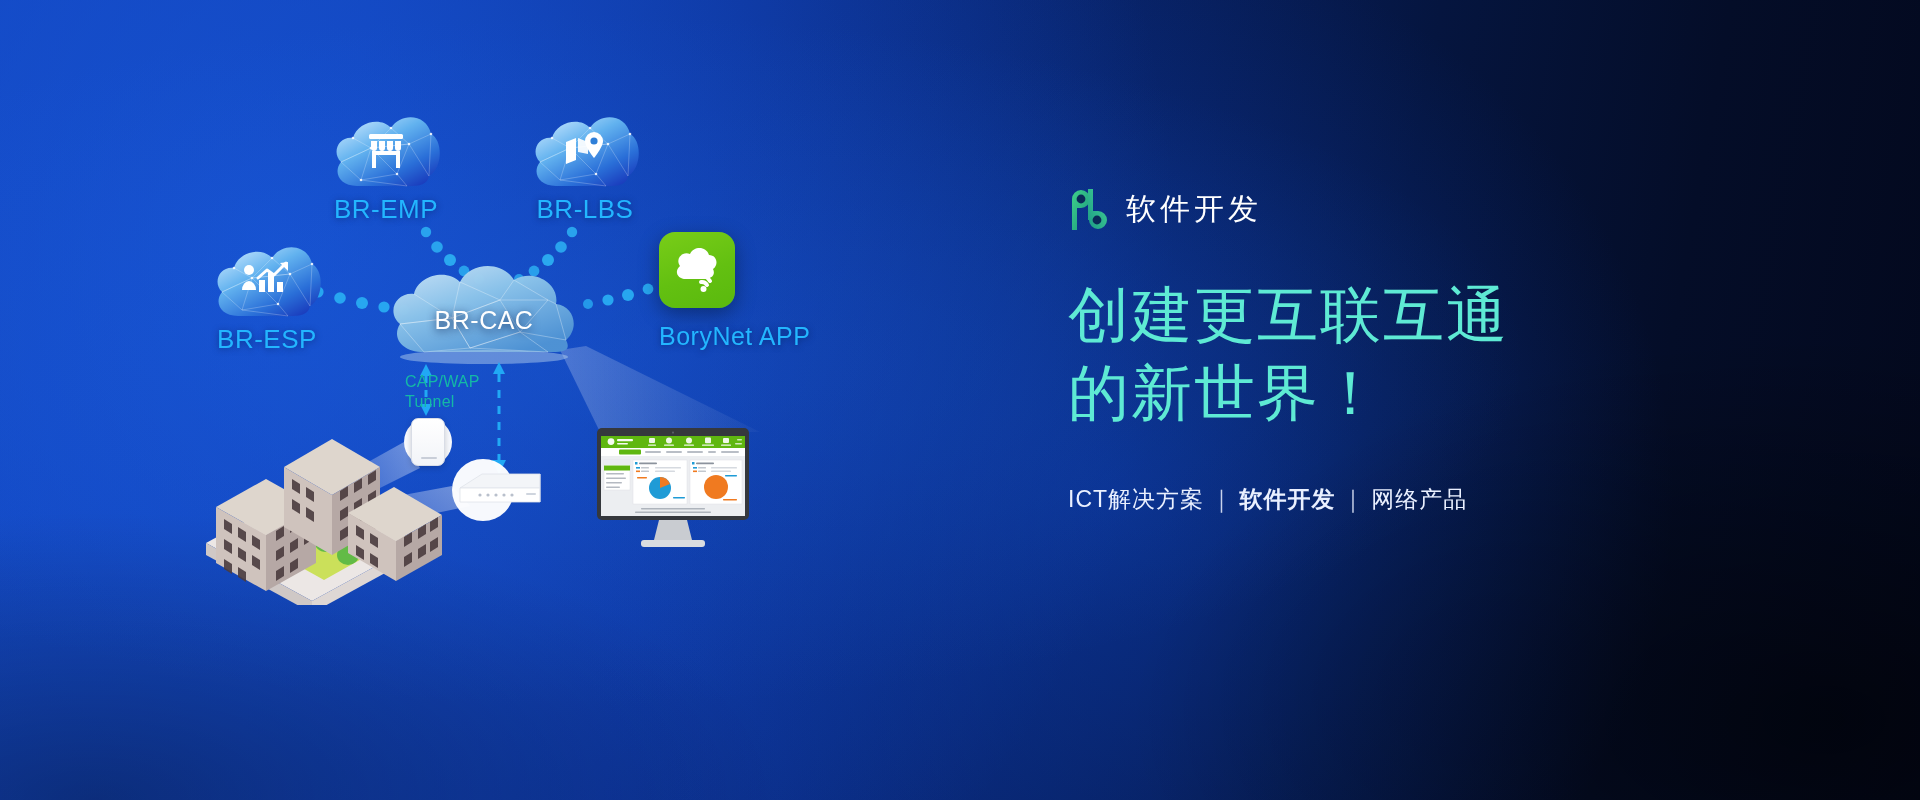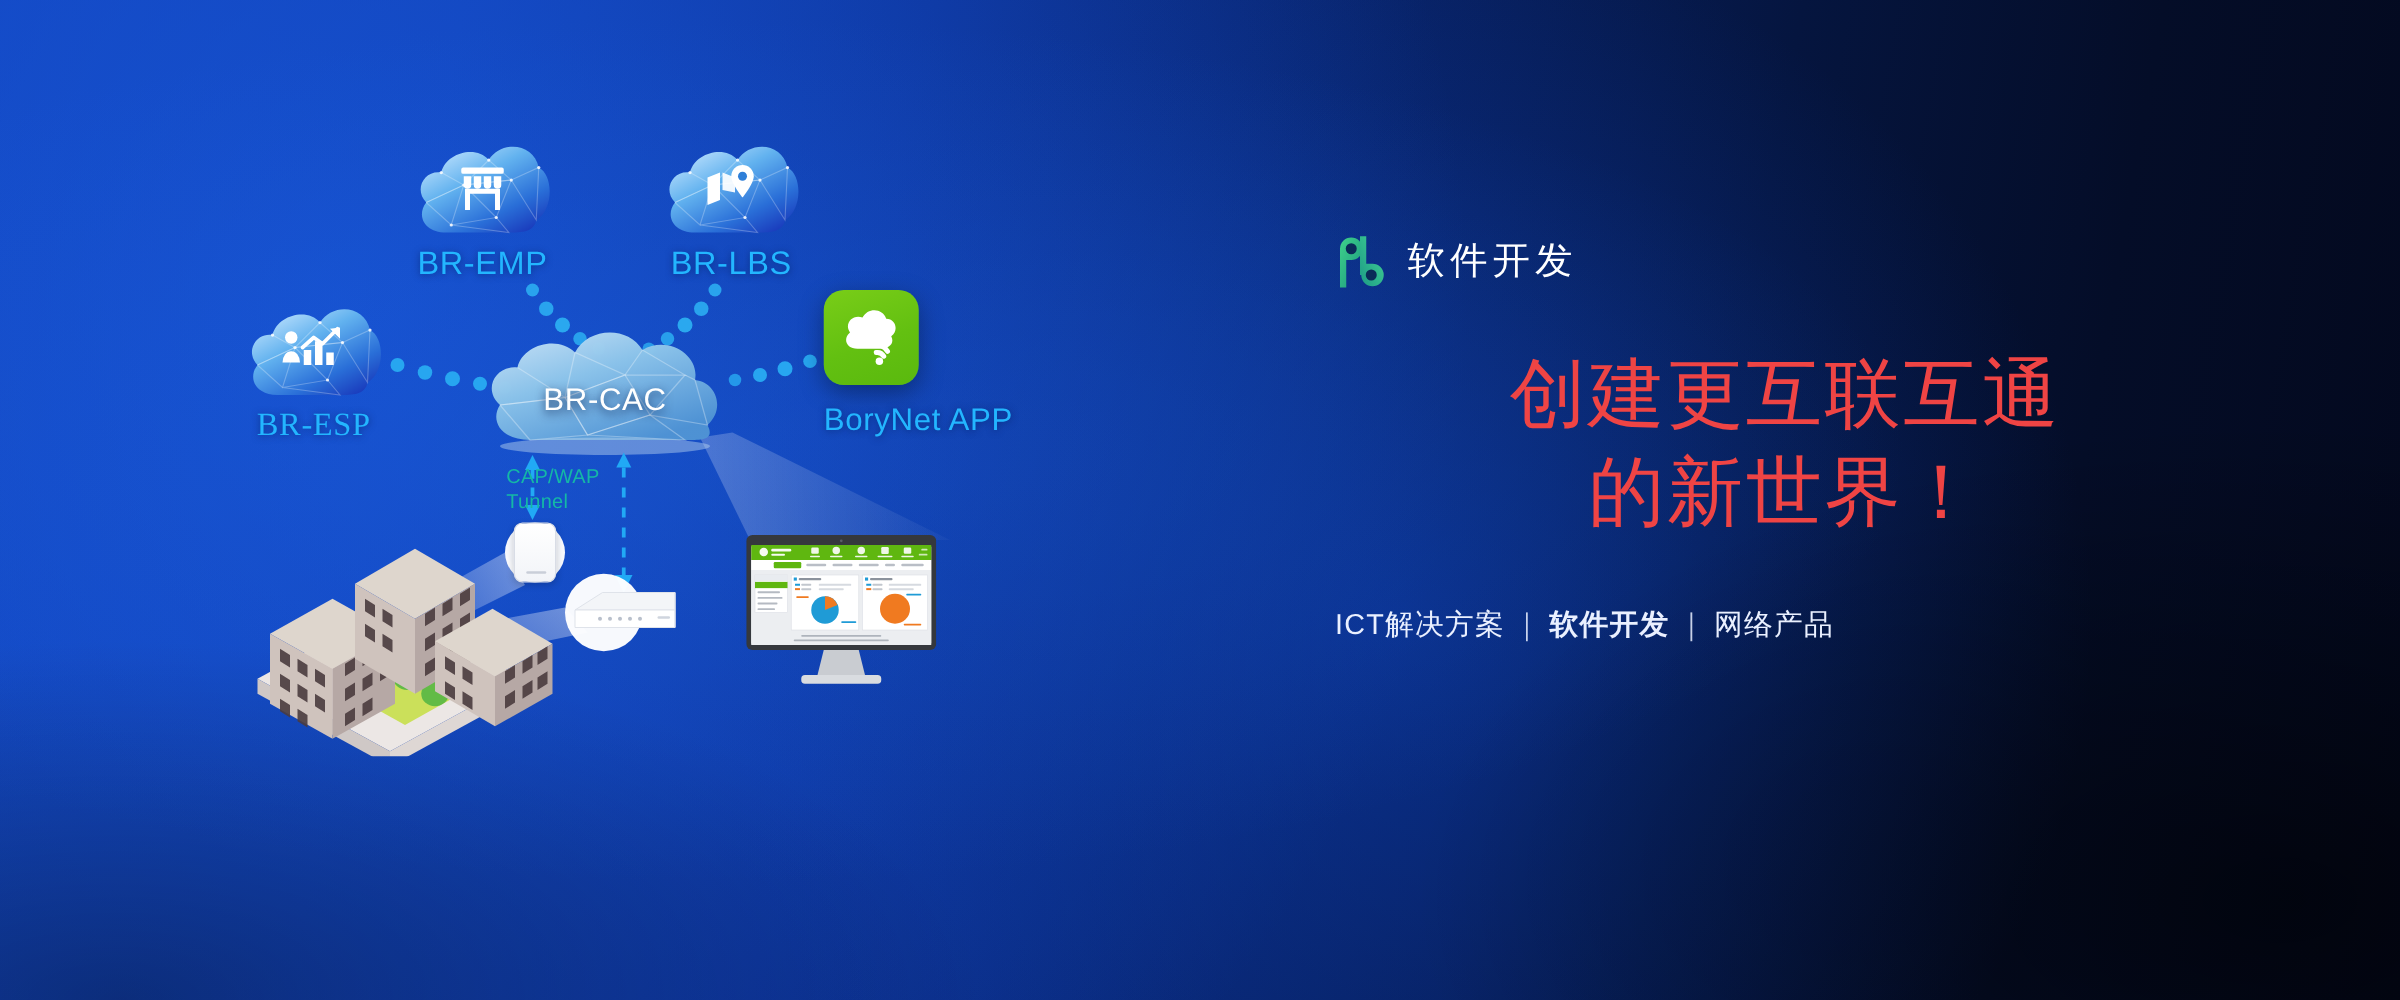--- a/index.html
+++ b/index.html
@@ -34,22 +34,22 @@
   
   .copy { position:absolute; left:1068px; top:186px; width:720px; }
   .brand-row { display:flex; align-items:center; gap:16px; height:46px; }
   .brand-mark { width:42px; height:44px; flex:0 0 auto; }
   .brand-name {
     font-size:30px; color:#ffffff; letter-spacing:4px;
     font-weight:400; line-height:1; white-space:nowrap;
   }
   .headline {
     margin-top:44px;
-    font-size:61px; line-height:1.28; color:#ef4444;
-    letter-spacing:2px; font-weight:400; white-space:nowrap;text-align:center;
+    font-size:61px; line-height:1.28; color:#5eead4;
+    letter-spacing:2px; font-weight:400; white-space:nowrap;
   }
   .headline .l2 { display:block; }
   .subline {
     margin-top:52px; font-size:23px; color:#eaf0ff;
     letter-spacing:1px; white-space:nowrap; font-weight:400;
   }
   .subline .sep { opacity:.85; padding:0 6px; }
   .subline .b { font-weight:700; }
 
   
@@ -57,21 +57,21 @@
 
   .node { position:absolute; text-align:center; }
   .node .cloudwrap { position:relative; display:block; }
   .node .lbl {
     display:block; margin-top:0;
     color:#23b6ff; font-size:26px; letter-spacing:.5px;
     text-shadow:0 1px 6px rgba(0,30,90,.6); white-space:nowrap;
   }
   #node-emp { left:331px; top:108px; width:110px; }
   #node-lbs { left:530px; top:108px; width:110px; }
-  #node-esp { left:196px; top:238px; width:110px;font-family:Liberation Serif, serif; }
+  #node-esp { left:212px; top:238px; width:110px; }
   #node-app { left:659px; top:232px; width:76px; }
 
   .app-tile {
     width:76px; height:76px; border-radius:16px;
     background:linear-gradient(160deg,#79cd18 0%,#63c011 55%,#5ab90e 100%);
     display:flex; align-items:center; justify-content:center;
     box-shadow:0 6px 20px rgba(0,0,0,.35);
   }
   #node-app .lbl { margin-top:14px; font-size:25px; }
   .cac-label {

